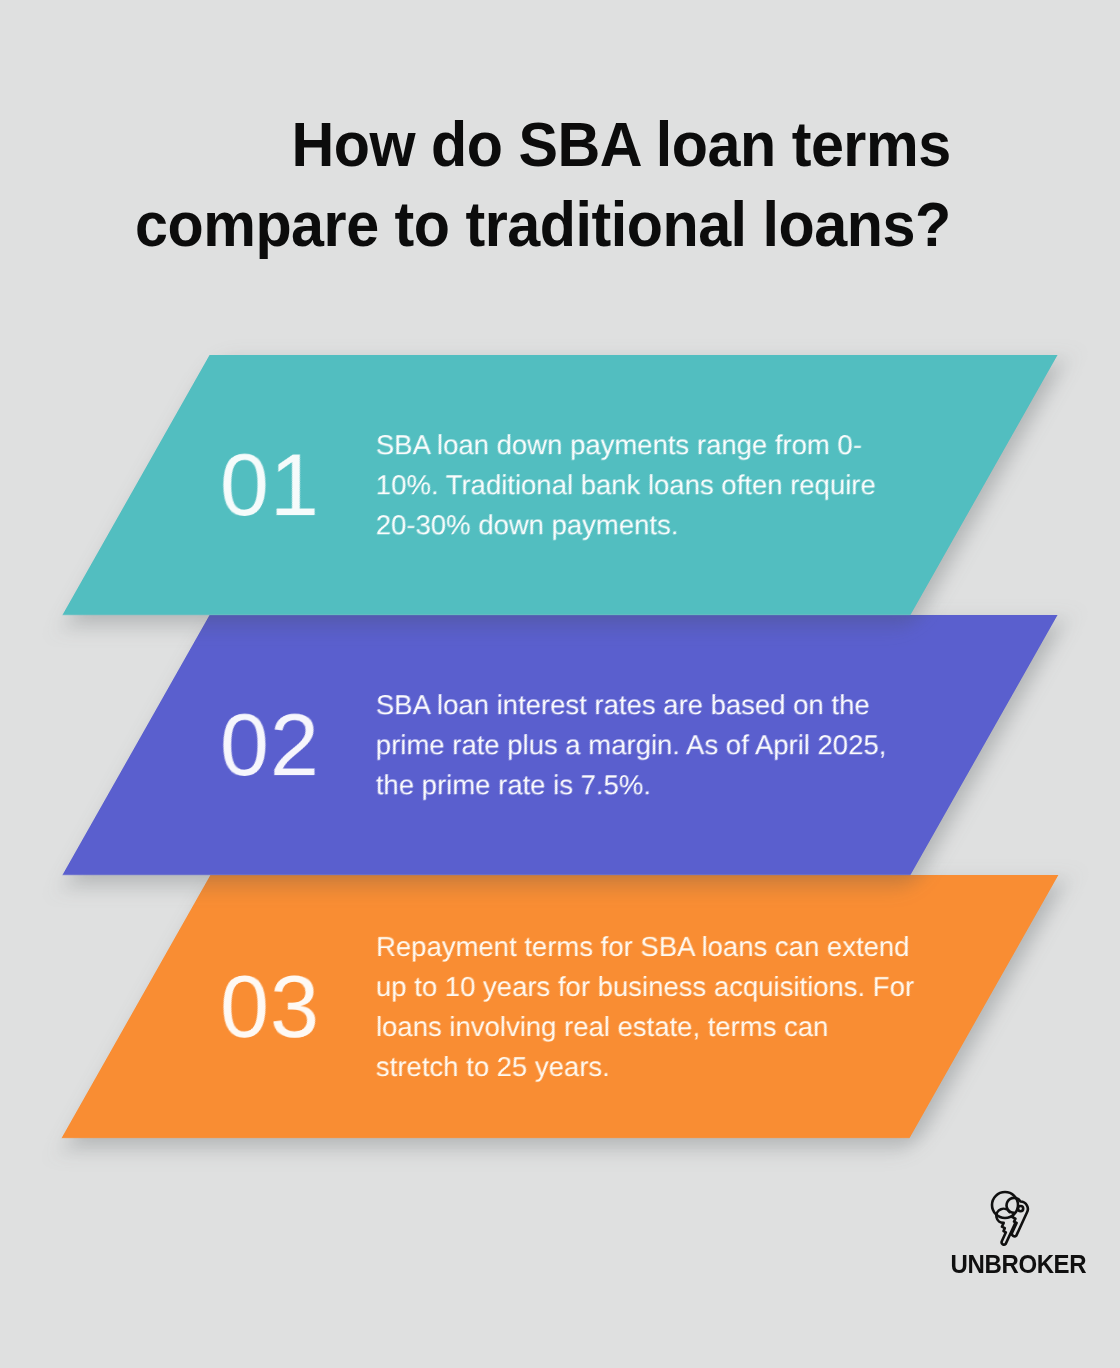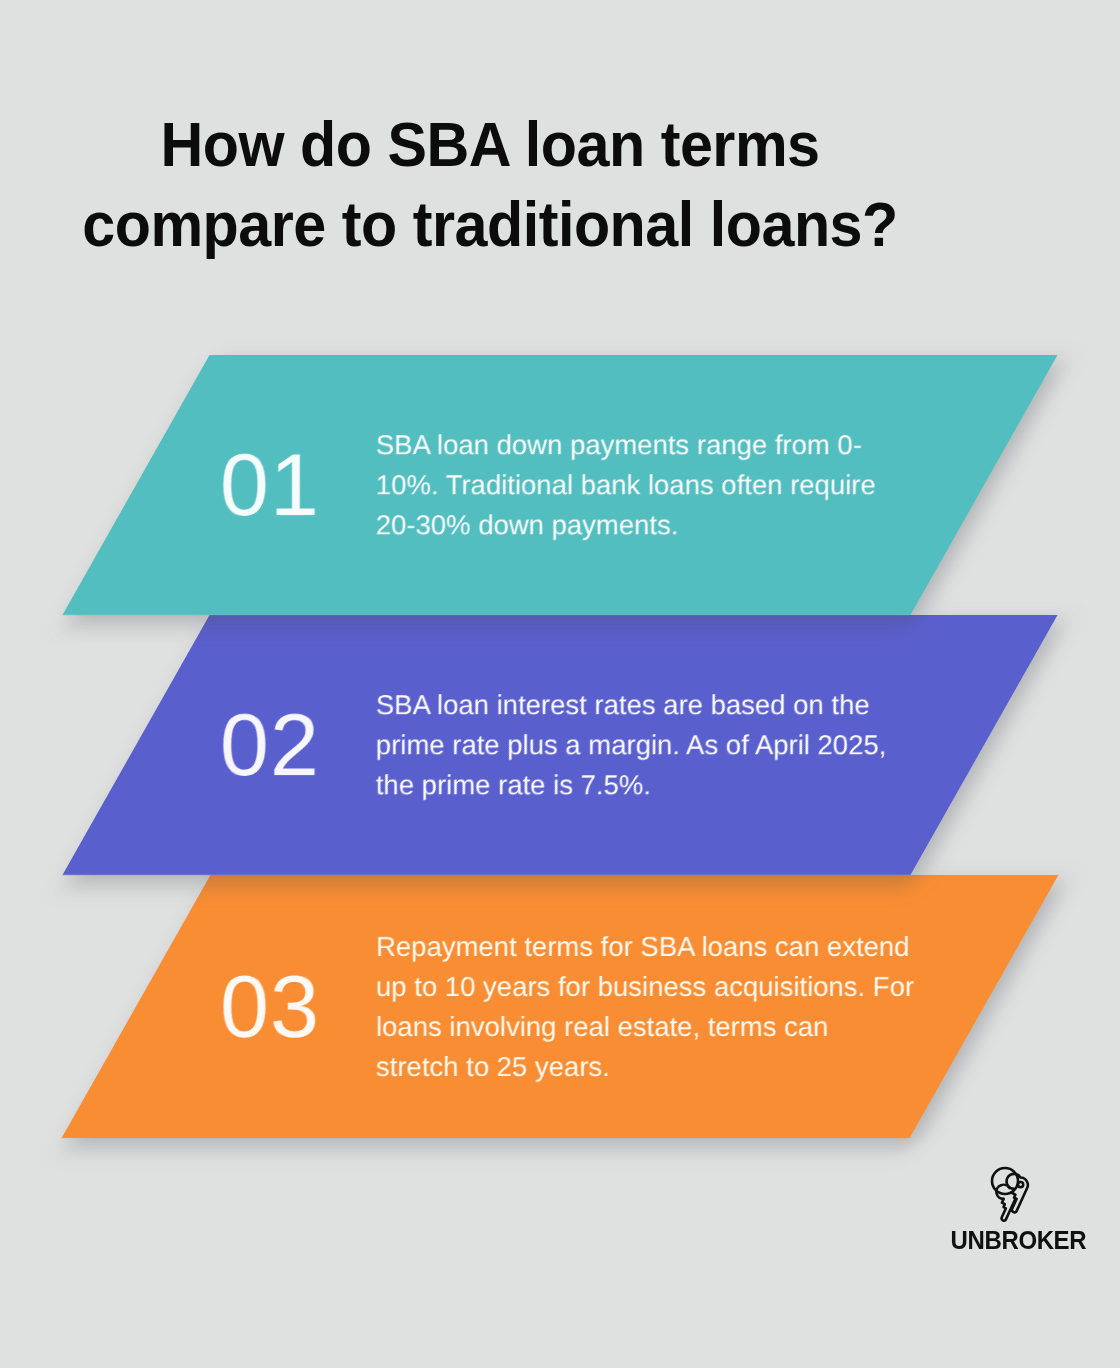--- a/index.html
+++ b/index.html
@@ -14,21 +14,21 @@
     overflow: hidden;
     position: relative;
   }
 
   
   .title-block {
     position: absolute;
     top: 104px;
     left: 0;
     width: 980px;
-    text-align: center;
+    text-align: right;
   }
   .title-line {
     display: block;
     font-family: "Liberation Sans Narrow", "Liberation Sans", sans-serif;
     font-weight: bold;
     font-size: 63px;
     line-height: 80px;
     letter-spacing: -0.5px;
     color: #0c0c0c;
     transform: scaleX(0.94);
@@ -87,21 +87,21 @@
     color: #fdfdfd;
     width: 540px;
     flex: 0 0 auto;
   }
   .banner-3 .banner-text { color: #fefbf4; }
 
   
   .logo {
     position: absolute;
     left: 948px;
-    top: 1164px;
+    top: 1188px;
     width: 130px;
     height: 100px;
   }
   .logo-mark {
     display: block;
     margin: 0 auto;
     width: 62px;
     height: 62px;
   }
   .logo-word {

